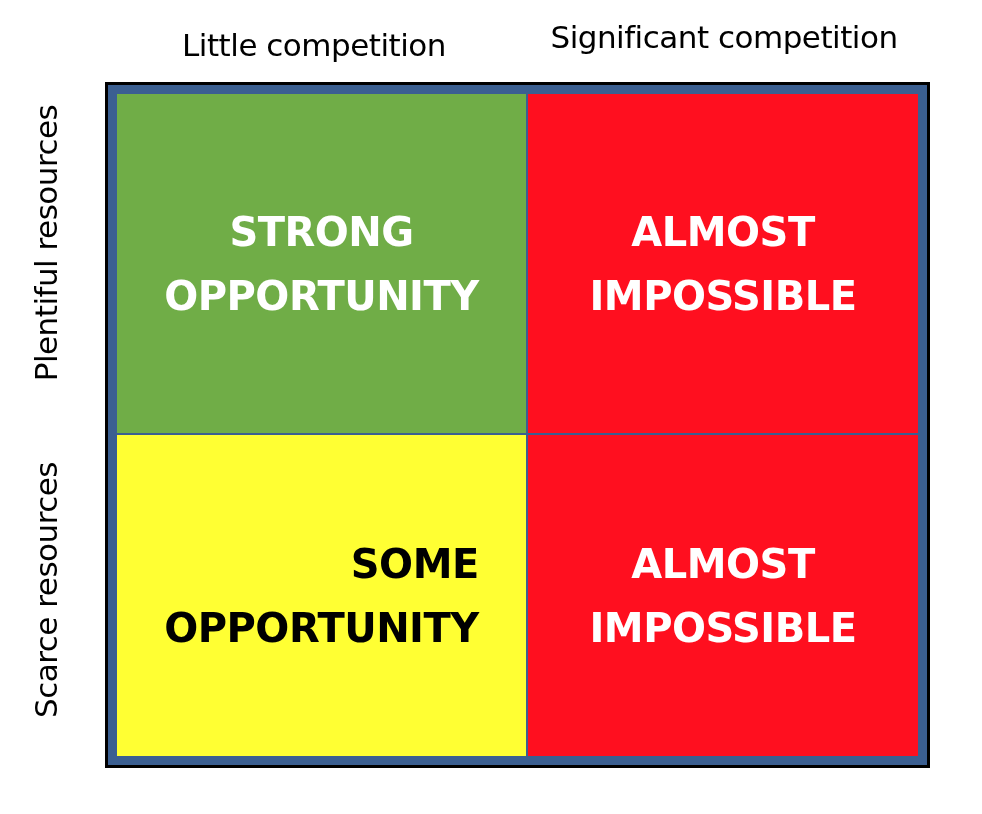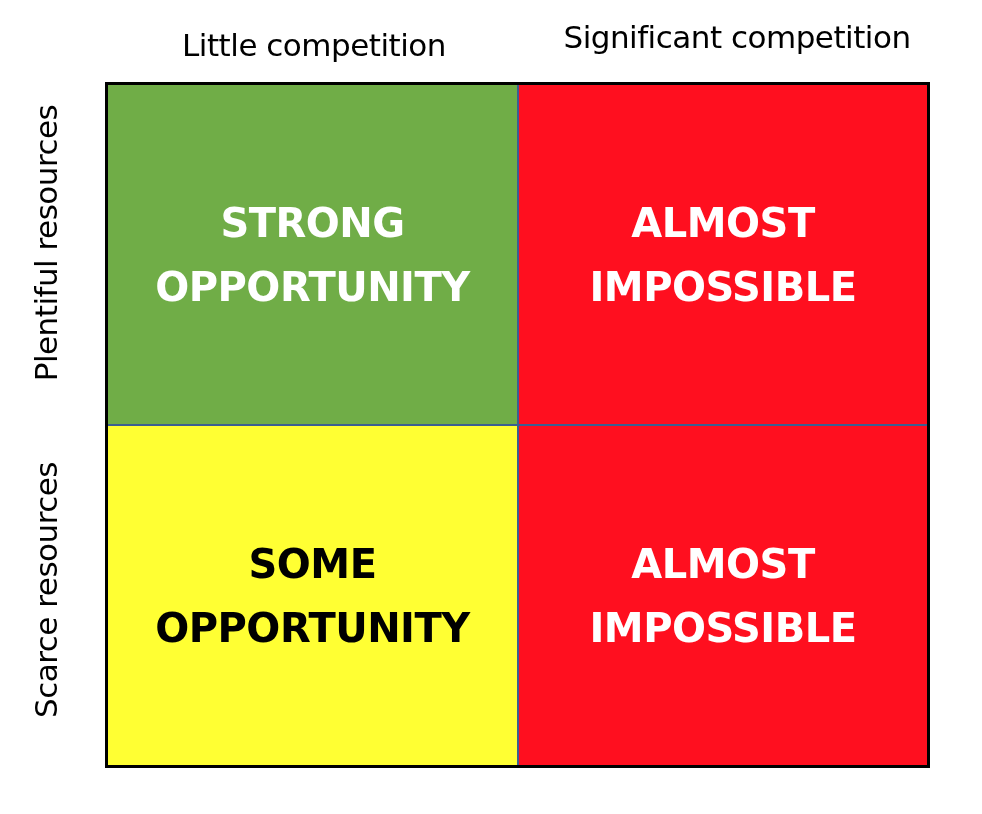--- a/index.html
+++ b/index.html
@@ -19,21 +19,21 @@
       top: 14px;
       height: 46px;
       line-height: 46px;
       font-size: 31px;
       color: #000;
       text-align: center;
       white-space: nowrap;
       letter-spacing: -0.5px;
     }
     .col-label.c1 { left: 109px; width: 410px; margin-top: 8px; }
-    .col-label.c2 { left: 532px; width: 410px; }
+    .col-label.c2 { left: 519px; width: 410px; }
 
     .row-label {
       position: absolute;
       font-size: 31px;
       color: #000;
       white-space: nowrap;
       transform: rotate(-90deg);
       transform-origin: center center;
       text-align: center;
       letter-spacing: -0.5px;
@@ -53,21 +53,21 @@
       border: 3px solid #000;
       background: #3B5F91;
     }
     .grid {
       position: absolute;
       left: 0; top: 0; right: 0; bottom: 0;
       display: grid;
       grid-template-columns: 409px 1fr;
       grid-template-rows: 339px 1fr;
       gap: 2px;
-      padding: 0;
+      padding: 9px;
       box-sizing: border-box;
     }
     .cell {
       display: flex;
       align-items: center;
       justify-content: center;
       text-align: center;
       font-family: "DejaVu Sans", "Liberation Sans", sans-serif;
       font-weight: bold;
       font-size: 40px;
@@ -92,21 +92,21 @@
         <span class="txt">STRONG</span>
         <span class="txt">OPPORTUNITY</span>
       </div>
     </div>
     <div class="cell" style="background: rgb(255, 15, 31); color: rgb(255, 255, 255);">
       <div>
         <span class="txt">ALMOST</span>
         <span class="txt">IMPOSSIBLE</span>
       </div>
     </div>
-    <div class="cell" style="background: rgb(255, 255, 51); color: rgb(0, 0, 0);">
+    <div class="cell" style="background: rgb(255, 255, 51); color: rgb(0, 0, 0); text-align: right;">
       <div>
         <span class="txt">SOME</span>
         <span class="txt">OPPORTUNITY</span>
       </div>
     </div>
     <div class="cell" style="background: rgb(255, 15, 31); color: rgb(255, 255, 255);">
       <div>
         <span class="txt">ALMOST</span>
         <span class="txt">IMPOSSIBLE</span>
       </div>

